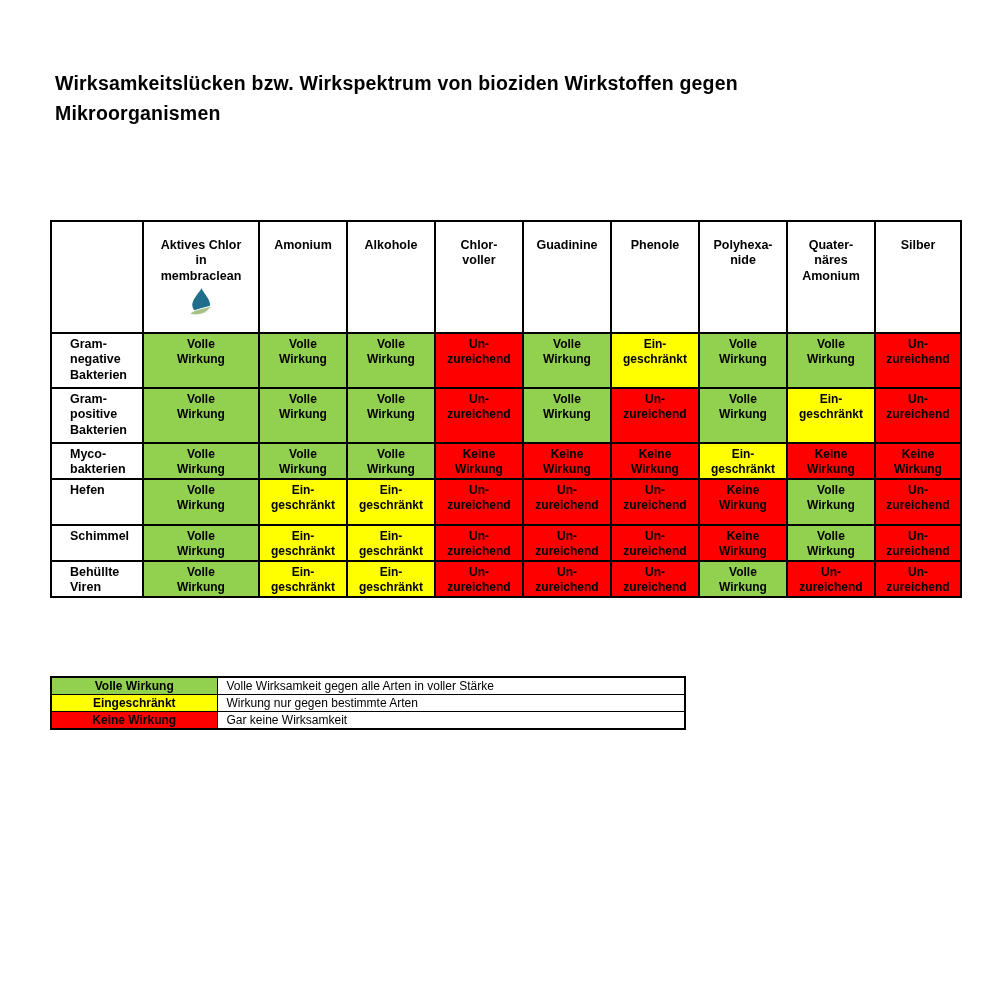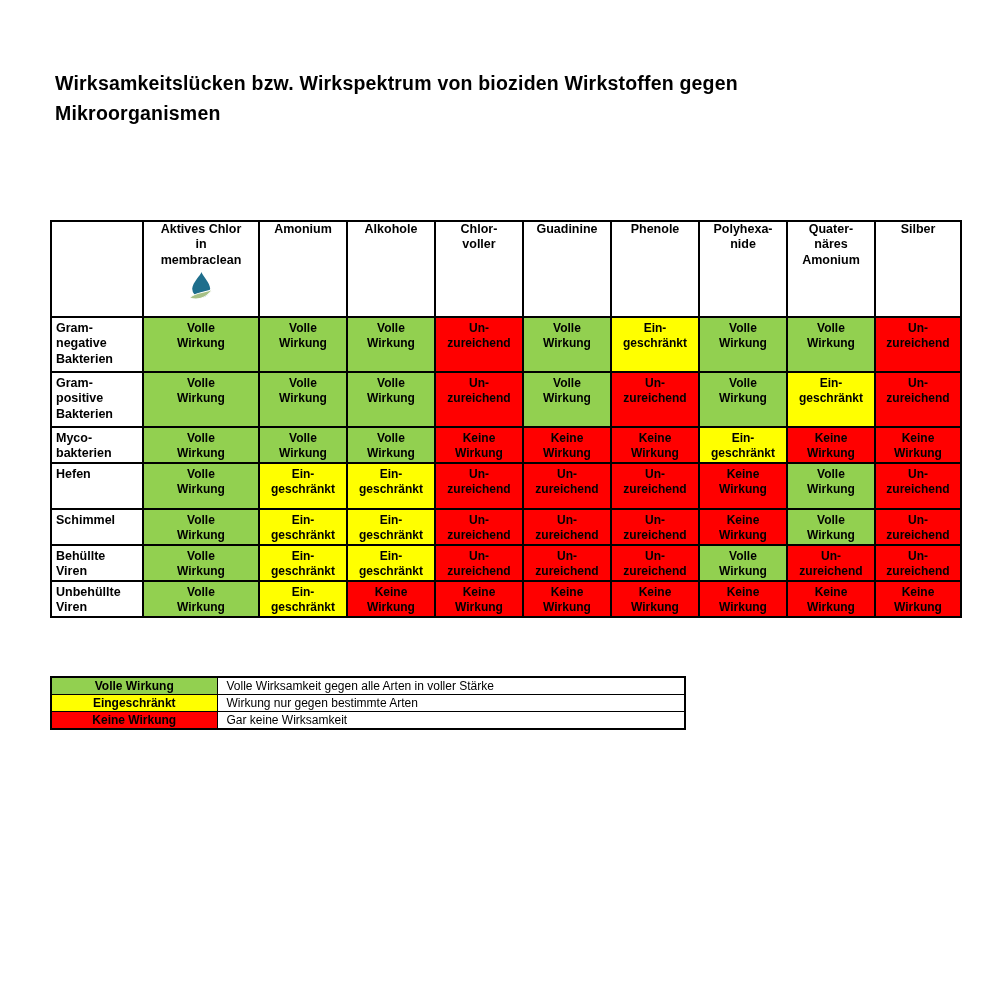--- a/index.html
+++ b/index.html
@@ -30,29 +30,29 @@
   #matrix-table th, #matrix-table td {
     border: 2px solid #000;
     vertical-align: top;
     white-space: pre-line;
     line-height: 1.22;
   }
   #matrix-table thead th {
     font-size: 12.5px;
     font-weight: bold;
     text-align: center;
-    padding-top: 0;
+    padding-top: 16px;
     height: 84px;
     background: #fff;
   }
   #matrix-table tbody th {
     font-size: 12.5px;
     font-weight: bold;
     text-align: left;
-    padding: 3px 2px 0 4px;
+    padding: 3px 2px 0 18px;
     background: #fff;
   }
   #matrix-table tbody td {
     font-size: 12px;
     font-weight: bold;
     text-align: center;
     padding-top: 3px;
   }
   #matrix-table tbody tr { height: 36px; }
   #matrix-table tbody tr:nth-child(1),
@@ -262,42 +262,20 @@
 zureichend</td>
         <td style="background: rgb(255, 0, 0);">Un-
 zureichend</td>
         <td style="background: rgb(146, 208, 80);">Volle
 Wirkung</td>
         <td style="background: rgb(255, 0, 0);">Un-
 zureichend</td>
         <td style="background: rgb(255, 0, 0);">Un-
 zureichend</td>
       </tr>
-      <tr>
-        <th>Unbehüllte
-Viren</th>
-        <td style="background: rgb(146, 208, 80);">Volle
-Wirkung</td>
-        <td style="background: rgb(255, 255, 0);">Ein-
-geschränkt</td>
-        <td style="background: rgb(255, 0, 0);">Keine
-Wirkung</td>
-        <td style="background: rgb(255, 0, 0);">Keine
-Wirkung</td>
-        <td style="background: rgb(255, 0, 0);">Keine
-Wirkung</td>
-        <td style="background: rgb(255, 0, 0);">Keine
-Wirkung</td>
-        <td style="background: rgb(255, 0, 0);">Keine
-Wirkung</td>
-        <td style="background: rgb(255, 0, 0);">Keine
-Wirkung</td>
-        <td style="background: rgb(255, 0, 0);">Keine
-Wirkung</td>
-      </tr>
     </tbody>
 </table>
 
 <table id="legend-table">
   <tbody>
       <tr>
         <td class="legend-swatch" style="background: rgb(146, 208, 80);">Volle Wirkung</td>
         <td class="legend-desc">Volle Wirksamkeit gegen alle Arten in voller Stärke</td>
       </tr>
       <tr>

